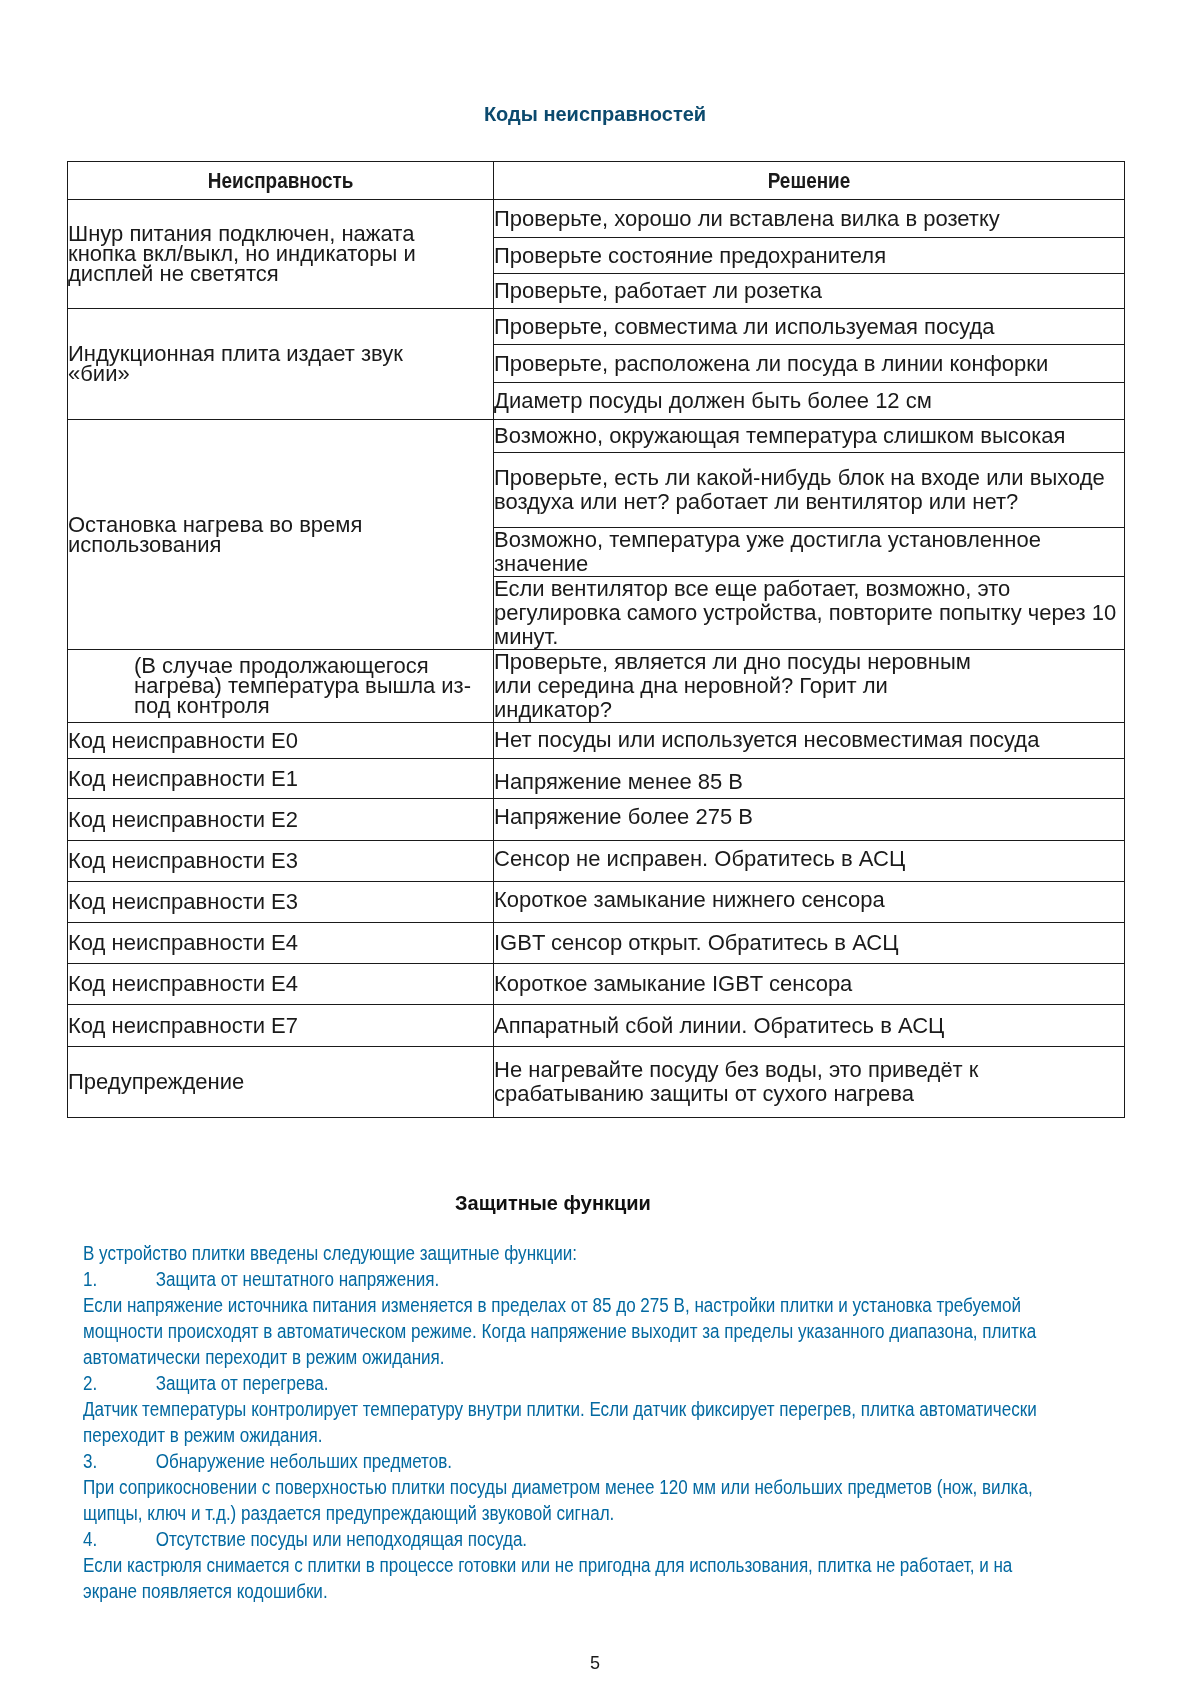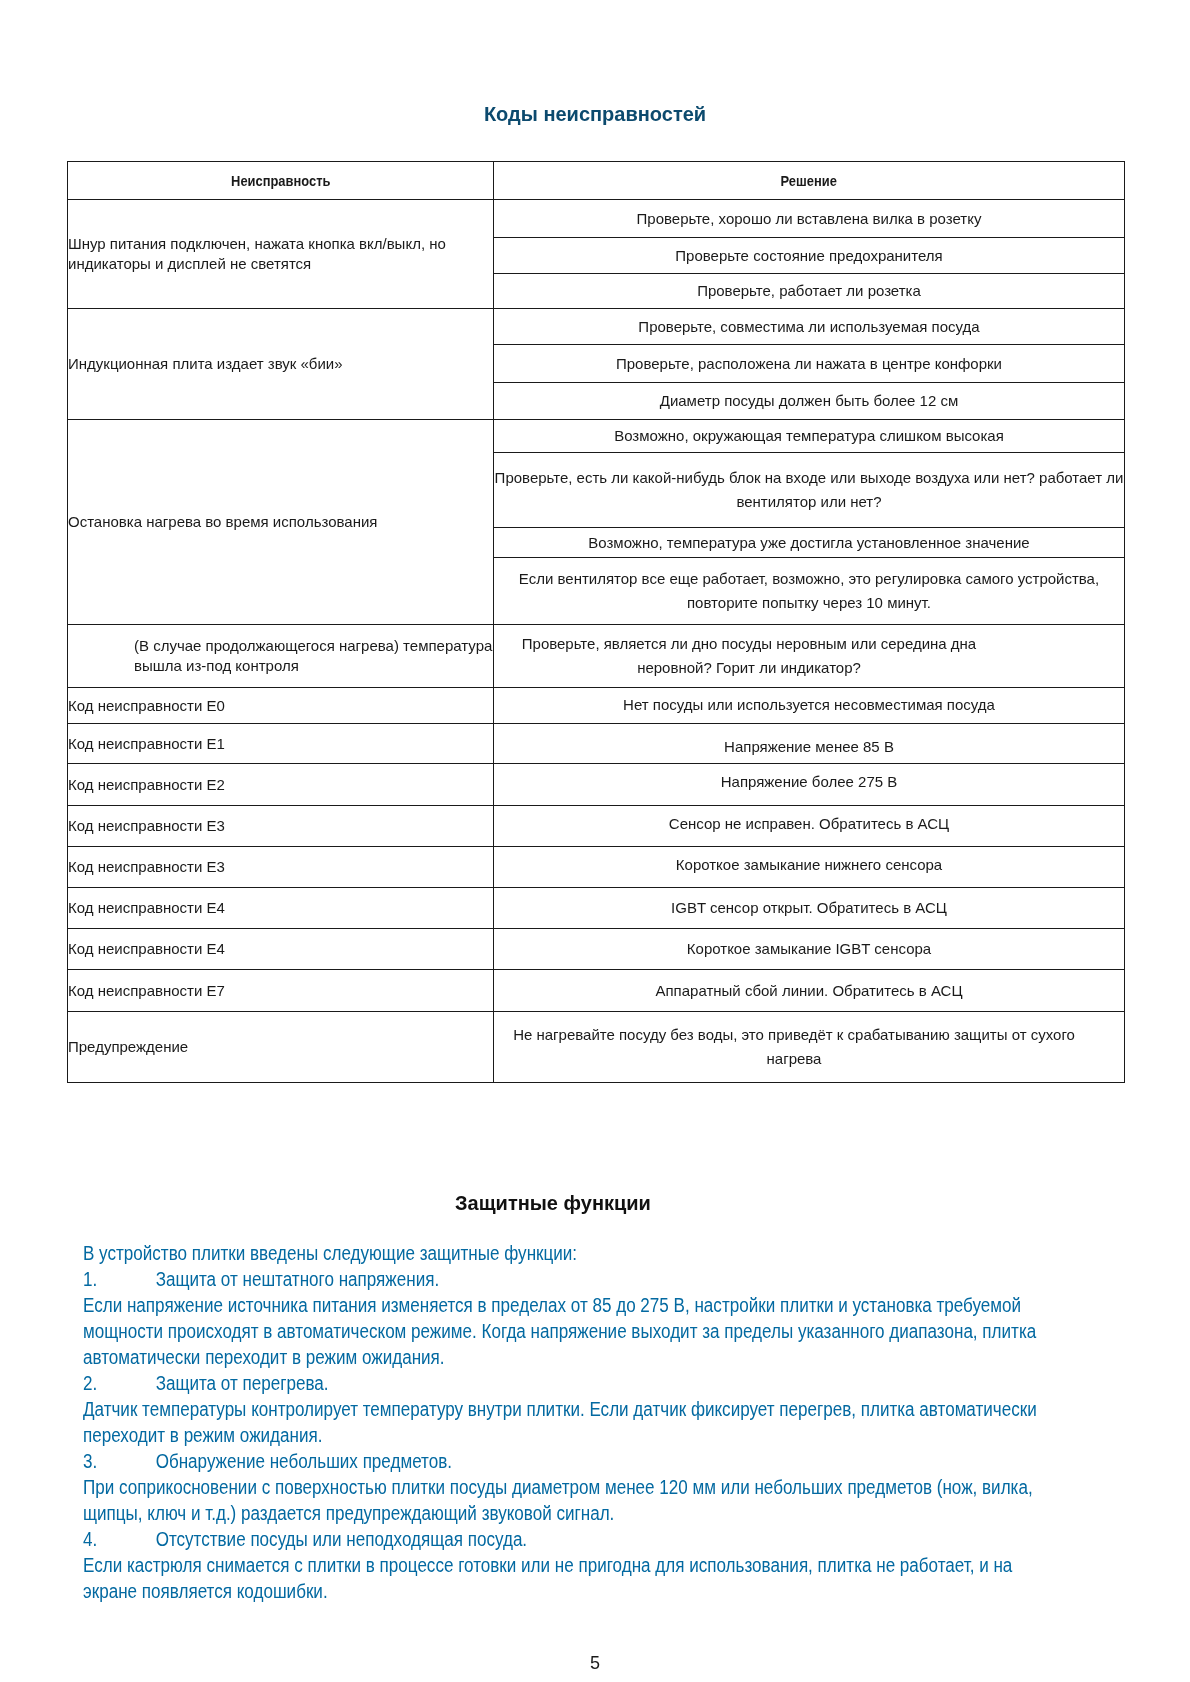--- a/index.html
+++ b/index.html
@@ -1,24 +1,24 @@
 <!DOCTYPE html>
 <html><head>
 <meta charset="utf-8">
 <style>
   html, body { margin: 0; padding: 0; background: #ffffff; }
   body { width: 1190px; height: 1682px; position: relative; overflow: hidden; color: #1a1a1a; font-family: "Liberation Sans", sans-serif; }
   .title1 { position: absolute; left: 0; width: 1190px; top: 103px; text-align: center; font-weight: bold; font-size: 20px; color: #0c4a6e; }
   table.codes { position: absolute; left: 67px; top: 161px; width: 1057px; border-collapse: collapse; table-layout: fixed; }
-  table.codes td, table.codes th { border: 1.5px solid #1a1a1a; padding: 0; vertical-align: middle; font-size: 15px; color: #1a1a1a; }
+  table.codes td, table.codes th { border: 1.5px solid #1a1a1a; padding: 0; vertical-align: middle; font-size: 22px; color: #1a1a1a; }
   col.c1 { width: 426px; } col.c2 { width: 631px; }
   th.hdr { height: 37px; font-weight: bold; font-size: 24px; text-decoration: underline; text-align: center; font-family: "Liberation Sans", sans-serif; }
   th.hdr span { display: inline-block; transform: scaleX(0.86); }
   td.fault { padding-left: 66px; padding-right: 4px; line-height: 20px; vertical-align: middle; }
-  td.sol { padding-left: 13px; padding-right: 6px; line-height: 24px; text-align: center; }
+  td.sol { padding-left: 13px; padding-right: 6px; line-height: 24px; }
   .title2 { position: absolute; left: 0; width: 1106px; top: 1192px; text-align: center; font-weight: bold; font-size: 20px; color: #111; }
   .para { position: absolute; left: 83px; top: 1240px; width: 1100px; font-size: 19.5px; line-height: 26px; color: #0369a1; }
   .para .ln { white-space: nowrap; transform: scaleX(0.875); transform-origin: left center; height: 26px; }
   .para .num { display: inline-block; width: 83px; }
   .pagenum { position: absolute; left: 0; width: 1190px; top: 1653px; text-align: center; font-size: 18px; color: #1a1a1a; }
 </style>
 </head>
 <body>
 
 <div class="title1">Коды неисправностей</div>
@@ -45,21 +45,21 @@
     </tr>
     <tr style="height:35px">
       <td class="sol">Проверьте, работает ли розетка</td>
     </tr>
 
     <tr style="height:36px">
       <td class="fault" rowspan="3" style="padding-right:40px"><span>Индукционная плита издает звук «бии»</span></td>
       <td class="sol">Проверьте, совместима ли используемая посуда</td>
     </tr>
     <tr style="height:38px">
-      <td class="sol">Проверьте, расположена ли нажата в центре конфорки</td>
+      <td class="sol">Проверьте, расположена ли посуда в линии конфорки</td>
     </tr>
     <tr style="height:37px">
       <td class="sol">Диаметр посуды должен быть более 12 см</td>
     </tr>
 
     <tr style="height:33px">
       <td class="fault" rowspan="4" style="padding-right:60px"><span>Остановка нагрева во время использования</span></td>
       <td class="sol">Возможно, окружающая температура слишком высокая</td>
     </tr>
     <tr style="height:75px">

